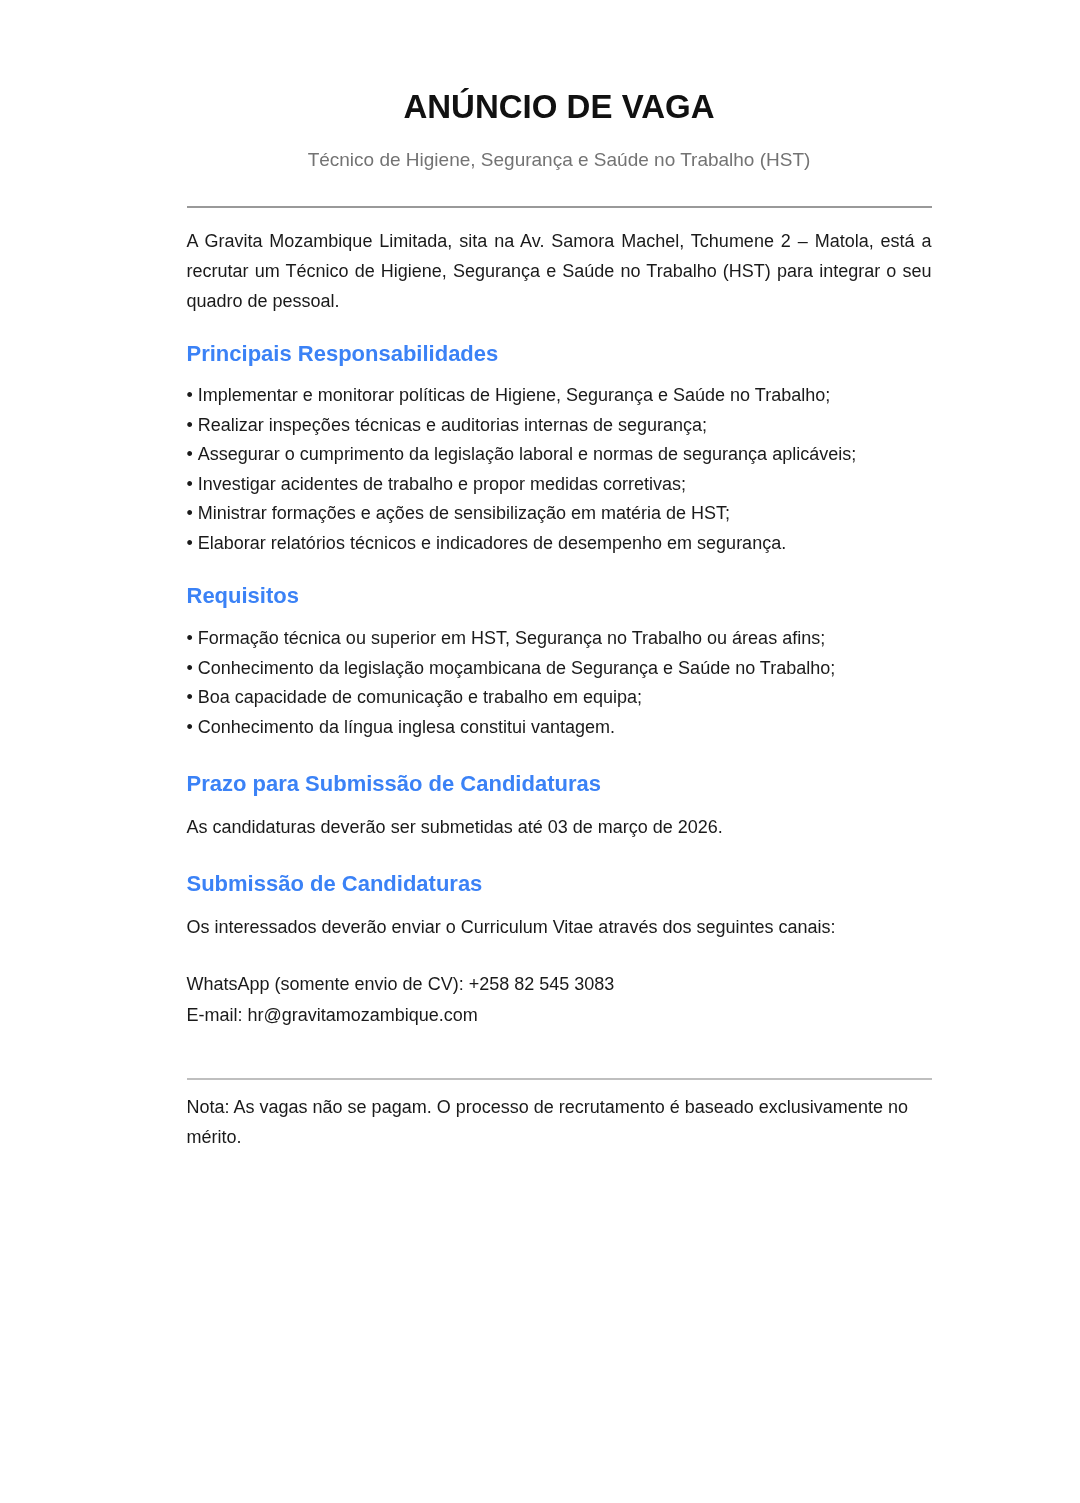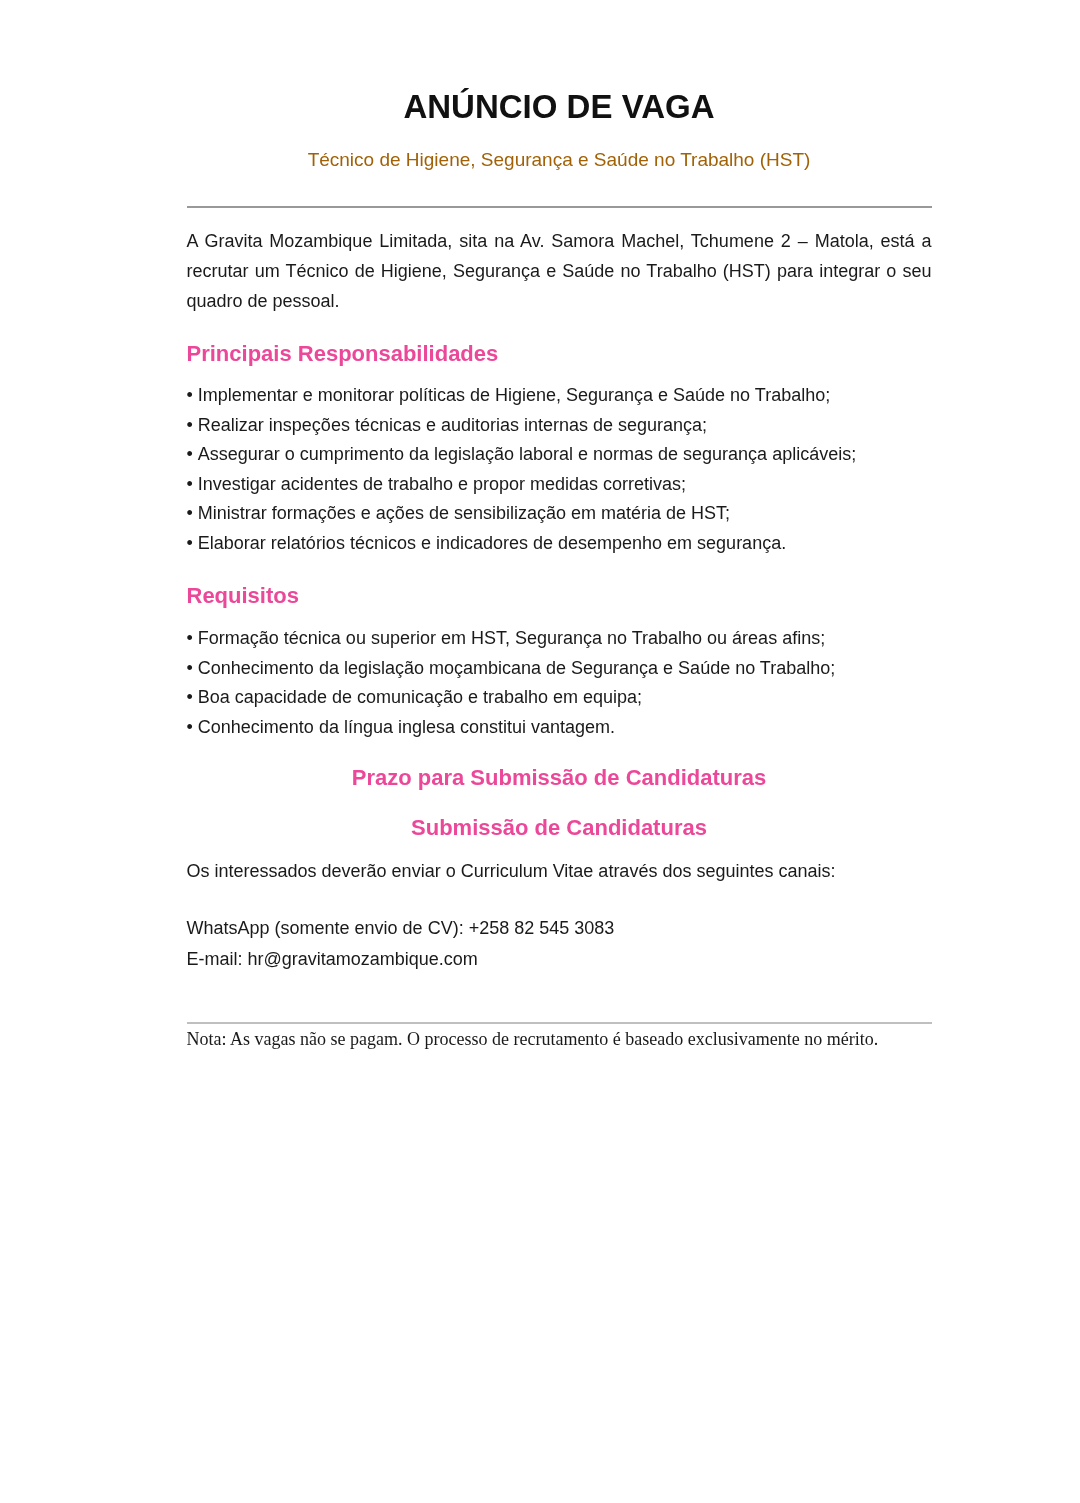--- a/index.html
+++ b/index.html
@@ -25,21 +25,21 @@
     line-height: 41px;
     font-weight: 700;
     text-align: center;
     color: #111111;
   }
   .doc-subtitle {
     margin-top: 19px;
     font-size: 19px;
     line-height: 27px;
     text-align: center;
-    color: #a16207;
+    color: #737373;
   }
   hr.rule-top {
     border: none;
     border-top: 2px solid #999999;
     margin: 33px 0 0 0;
   }
   hr.rule-bottom {
     border: none;
     border-top: 2px solid #bfbfbf;
     margin: 47px 0 0 0;
@@ -50,56 +50,54 @@
   }
   p.intro {
     margin-top: 18px;
     text-align: justify;
   }
   h2.section-heading {
     margin: 24px 0 0 0;
     font-size: 22px;
     line-height: 28px;
     font-weight: 700;
-    color: #ec4899;
+    color: #3b82f6;
   }
   ul.bullet-list {
     margin: 13px 0 0 0;
     padding: 0;
     list-style: none;
   }
   ul.bullet-list li {
     line-height: 29.5px;
   }
   ul.bullet-list li::before {
     content: "\2022\00a0";
   }
   ul.bullet-list.requirements {
     margin-top: 14px;
   }
   p.equality {
     margin-top: 10px;
     text-align: justify;
   }
   h2.tight {
-    margin-top: 22px;
-    text-align: center;
+    margin-top: 28px;
   }
   p.after-heading {
     margin-top: 14px;
   }
   .contact-block {
     margin-top: 27px;
   }
   .contact-line {
     line-height: 31px;
   }
   p.footer-note {
-    margin-top: 0;
-    font-family: Liberation Serif, serif;
+    margin-top: 12px;
   }
 </style>
 </head>
 <body>
 
 <div class="page">
 
   <h1 class="doc-title">ANÚNCIO DE VAGA</h1>
 
   <div class="doc-subtitle">Técnico de Higiene, Segurança e Saúde no Trabalho (HST)</div>
@@ -124,20 +122,21 @@
   <ul class="bullet-list requirements">
     <li>Formação técnica ou superior em HST, Segurança no Trabalho ou áreas afins;</li>
     <li>Conhecimento da legislação moçambicana de Segurança e Saúde no Trabalho;</li>
     <li>Boa capacidade de comunicação e trabalho em equipa;</li>
     <li>Conhecimento da língua inglesa constitui vantagem.</li>
   </ul>
 
 
   <h2 class="section-heading tight">Prazo para Submissão de Candidaturas</h2>
 
+  <p class="after-heading">As candidaturas deverão ser submetidas até 03 de março de 2026.</p>
 
   <h2 class="section-heading tight">Submissão de Candidaturas</h2>
 
   <p class="after-heading">Os interessados deverão enviar o Curriculum Vitae através dos seguintes canais:</p>
 
   <div class="contact-block">
     <div class="contact-line">WhatsApp (somente envio de CV): +258 82 545 3083</div>
     <div class="contact-line">E-mail: hr@gravitamozambique.com</div>
   </div>
 

